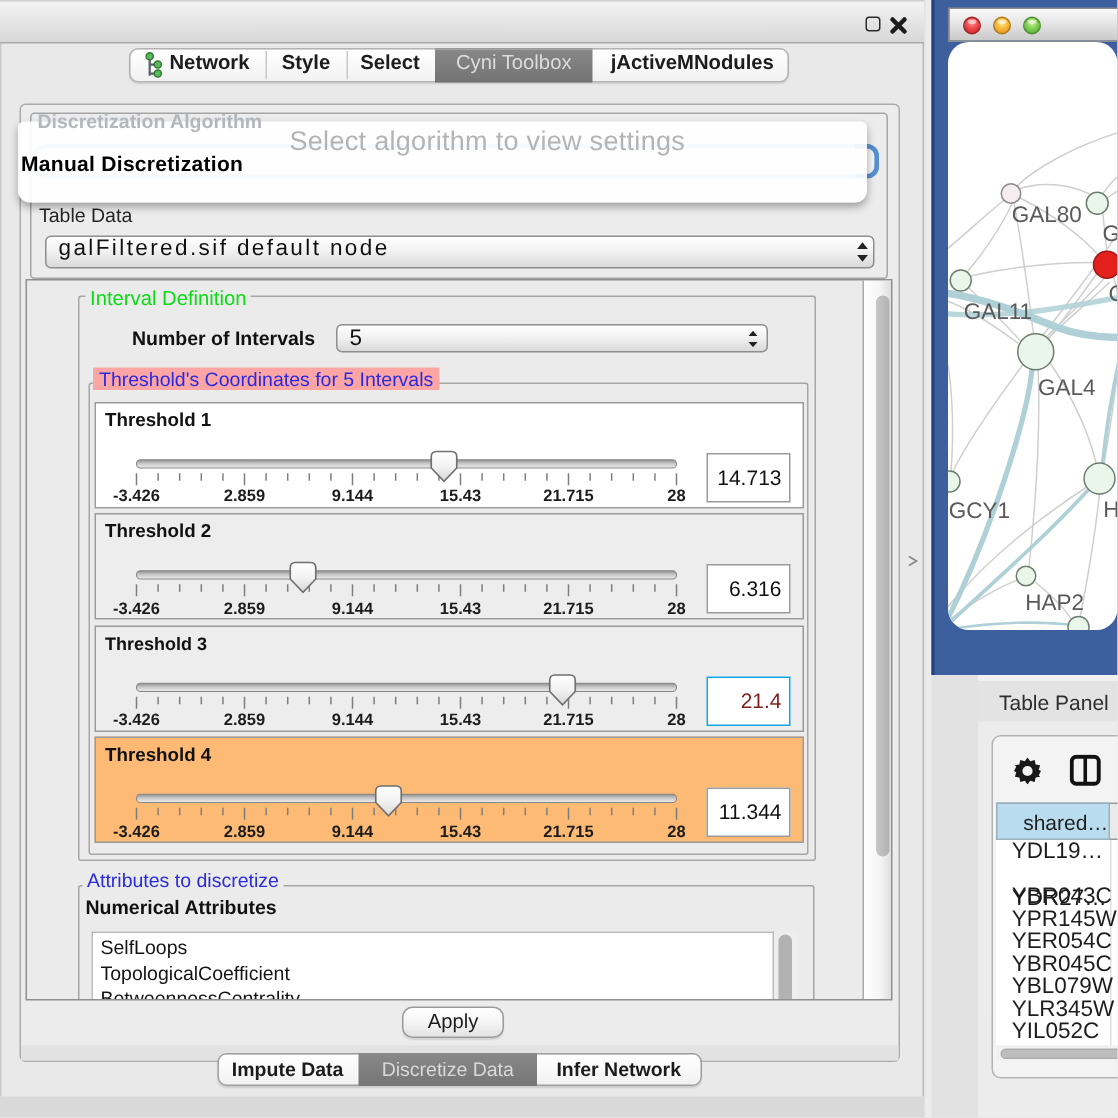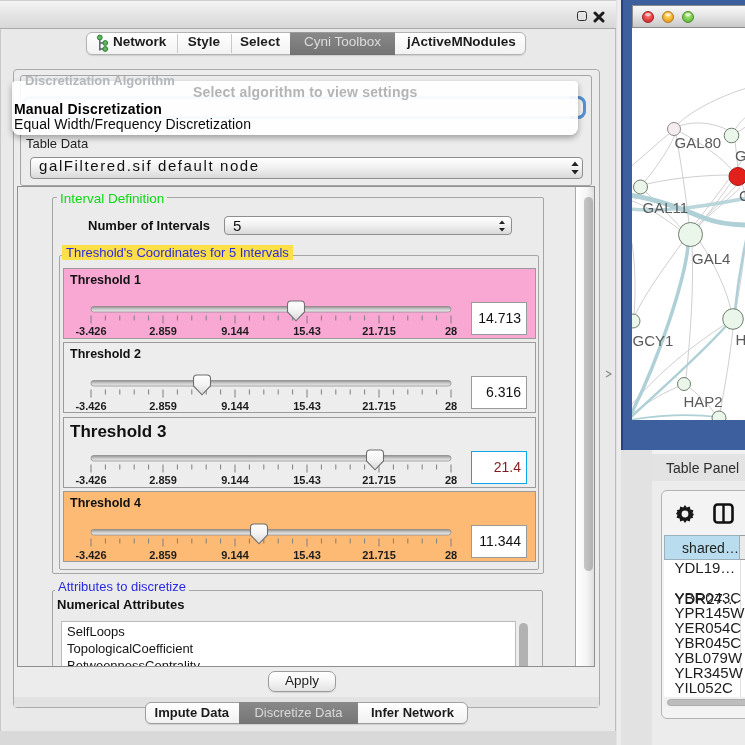--- a/index.html
+++ b/index.html
@@ -62,23 +62,23 @@
   <div class="abs" style="left:70px;top:31px;font-size:13px;font-weight:700;color:#111;">Number of Intervals</div>
   <div class="abs" style="left:206px;top:29px;width:288px;height:19px;border:1px solid #8e8e8e;border-radius:4px;background:linear-gradient(#ffffff,#f2f2f2 45%,#d9d9d9);">
     <div class="abs" style="left:8px;top:0;height:17px;line-height:18px;font-size:15px;color:#111;">5</div>
     <svg class="abs" style="left:271px;top:1.5px;" width="12" height="14" viewBox="0 0 12 14">
       <path d="M6,1.5 L9,5 H3 Z" fill="#222"></path>
       <path d="M6,12.5 L9,9 H3 Z" fill="#222"></path>
     </svg>
   </div>
 
   <div class="abs" style="left:41px;top:67.5px;width:480px;height:315px;border:1px solid #a6a6a6;border-radius:2px;"></div>
-  <div class="abs" style="left:44px;top:58px;font-size:13px;color:#2a2ae0;background:#fde047;padding:0 4px;">Threshold's Coordinates for 5 Intervals</div>
-
-  <div style="position:absolute;left:45px;top:80.5px;width:473px;height:71px;border:1px solid #9b9b9b;background:#f9a8d4;">
+  <div class="abs" style="left:44px;top:58px;font-size:13px;color:#2a2ae0;background:#fca5a5;padding:0 4px;">Threshold's Coordinates for 5 Intervals</div>
+
+  <div style="position:absolute;left:45px;top:80.5px;width:473px;height:71px;border:1px solid #9b9b9b;background:#ffffff;">
 <div style="position:absolute;left:6px;top:4px;font-size:12.5px;font-weight:700;color:#111;">Threshold 1</div>
 <svg style="position:absolute;left:0;top:30px;" width="471" height="32" viewBox="0 0 471 32">
 <defs>
 <linearGradient id="tg1" x1="0" y1="0" x2="0" y2="1">
 <stop offset="0" stop-color="#8f8f8f"></stop>
             <stop offset="0.45" stop-color="#c6c6c6"></stop>
             <stop offset="1" stop-color="#efefef"></stop>
 </linearGradient>
 </defs>
 <rect x="27" y="7.5" width="360" height="5.5" rx="2.7" fill="url(#tg1)" stroke="#868686" stroke-width="0.7"></rect>
@@ -159,21 +159,21 @@
 </svg>
 <div style="position:absolute;left:-3px;top:56.5px;width:60px;text-align:center;font-size:11px;font-weight:700;color:#1c1c1c;">-3.426</div>
       <div style="position:absolute;left:69px;top:56.5px;width:60px;text-align:center;font-size:11px;font-weight:700;color:#1c1c1c;">2.859</div>
       <div style="position:absolute;left:141px;top:56.5px;width:60px;text-align:center;font-size:11px;font-weight:700;color:#1c1c1c;">9.144</div>
       <div style="position:absolute;left:213px;top:56.5px;width:60px;text-align:center;font-size:11px;font-weight:700;color:#1c1c1c;">15.43</div>
       <div style="position:absolute;left:285px;top:56.5px;width:60px;text-align:center;font-size:11px;font-weight:700;color:#1c1c1c;">21.715</div>
       <div style="position:absolute;left:357px;top:56.5px;width:60px;text-align:center;font-size:11px;font-weight:700;color:#1c1c1c;">28</div>
 <div style="position:absolute;left:407px;top:33px;width:56px;height:33px;border:1px solid #9a9a9a;background:#fff;font-size:14px;color:#111;text-align:right;line-height:31px;padding-right:5px;">6.316</div>
 </div>
     <div style="position:absolute;left:45px;top:229.5px;width:473px;height:71px;border:1px solid #9b9b9b;background:#ededed;">
-<div style="position:absolute;left:6px;top:4px;font-size:17px;font-weight:700;color:#111;">Threshold 3</div>
+<div style="position:absolute;left:6px;top:4px;font-size:12px;font-weight:700;color:#111;">Threshold 3</div>
 <svg style="position:absolute;left:0;top:30px;" width="471" height="32" viewBox="0 0 471 32">
 <defs>
 <linearGradient id="tg3" x1="0" y1="0" x2="0" y2="1">
 <stop offset="0" stop-color="#8f8f8f"></stop>
             <stop offset="0.45" stop-color="#c6c6c6"></stop>
             <stop offset="1" stop-color="#efefef"></stop>
 </linearGradient>
 </defs>
 <rect x="27" y="7.5" width="360" height="5.5" rx="2.7" fill="url(#tg3)" stroke="#868686" stroke-width="0.7"></rect>
 <line x1="27.0" y1="16.5" x2="27.0" y2="24.5" stroke="#7e7e7e" stroke-width="1"></line>
@@ -292,21 +292,21 @@
       <div class="abs" style="left:2.5px;top:0.5px;width:6px;height:3.5px;border-radius:50%;background:rgba(255,255,255,0.55);"></div>
     </div>
   <div class="abs" style="left:29px;top:5px;width:12px;height:12px;border-radius:50%;border:1px solid #b07c18;background:radial-gradient(circle at 50% 35%, #ffe9a0 0%, #fbc84e 30%, #f0a92c 62%, #d8901c 100%);">
       <div class="abs" style="left:2.5px;top:0.5px;width:6px;height:3.5px;border-radius:50%;background:rgba(255,255,255,0.55);"></div>
     </div>
   <div class="abs" style="left:49px;top:5px;width:12px;height:12px;border-radius:50%;border:1px solid #4e8f2f;background:radial-gradient(circle at 50% 35%, #d2f2a8 0%, #96da62 30%, #6fc44a 62%, #55a335 100%);">
       <div class="abs" style="left:2.5px;top:0.5px;width:6px;height:3.5px;border-radius:50%;background:rgba(255,255,255,0.55);"></div>
     </div>
 </div>
 
-<div class="abs" style="left:632px;top:28px;width:113px;height:392px;background:#fff;overflow:hidden;">
+<div class="abs" style="left:632px;top:28px;width:113px;height:392px;background:#fff;overflow:hidden;border-radius:14px;">
 <svg width="113" height="392" viewBox="0 0 113 392" style="position:absolute;left:0;top:0;">
   <g fill="none" stroke="#cfcfcf" stroke-width="1">
     <path d="M115,60 C88,68 56,84 42,100"></path>
     <path d="M42,100 C62,91 85,95 101,105"></path>
     <path d="M43,107 C35,125 20,145 13,153"></path>
     <path d="M44,107 C50,140 54,170 57,195"></path>
     <path d="M48,104 C70,115 90,130 101,143"></path>
     <path d="M103,112 C104,122 105,131 106,141"></path>
     <path d="M101,152 C88,170 75,188 66,199"></path>
     <path d="M113,128 C95,155 75,180 63,196"></path>
@@ -408,23 +408,22 @@
     <div style="position:absolute;left:22.5px;top:214.2px;font-size:15px;color:#1d1d1d;">YLR345W</div>
     <div style="position:absolute;left:97px;top:214.2px;font-size:15px;color:#1d1d1d;">YLR34</div>
     <div style="position:absolute;left:22.5px;top:229.3px;font-size:15px;color:#1d1d1d;">YIL052C</div>
     <div style="position:absolute;left:97px;top:229.3px;font-size:15px;color:#1d1d1d;">YIL05</div>
 
   <div class="abs" style="left:12px;top:247px;width:114px;height:10px;background:#f0f0f0;"></div>
   <div class="abs" style="left:14.5px;top:248.5px;width:112px;height:7.5px;border-radius:4px;background:#bdbdbd;border:1px solid #adadad;"></div>
 </div>
 
 <div class="abs" style="left:12px;top:81px;width:566px;height:53.5px;background:rgba(255,255,255,0.91);border-radius:4px 4px 8px 8px;box-shadow:0 3px 6px rgba(0,0,0,0.33);z-index:50;">
-  <div class="abs" style="left:181px;top:2.5px;font-size:14px;font-weight:700;color:#b4b4b4;letter-spacing:0.2px;">Select algorithm to view settings</div>
+  <div class="abs" style="left:181px;top:2.5px;font-size:18px;font-weight:400;color:#b4b4b4;letter-spacing:0.2px;">Select algorithm to view settings</div>
   <div class="abs" style="left:2px;top:19.5px;font-size:14px;font-weight:700;letter-spacing:0.2px;color:#000;">Manual Discretization</div>
-  <div class="abs" style="left:2px;top:34.5px;font-size:14px;letter-spacing:0.1px;color:#0a0a0a;">Equal Width/Frequency Discretization</div>
 </div>
 
 <svg style="position:absolute;left:0;top:0;width:0;height:0;">
 <defs>
 <linearGradient id="hg" x1="0" y1="0" x2="0" y2="1">
 <stop offset="0" stop-color="#ffffff"></stop>
         <stop offset="0.5" stop-color="#f2f2f2"></stop>
         <stop offset="1" stop-color="#d8d8d8"></stop>
 </linearGradient>
 </defs>

